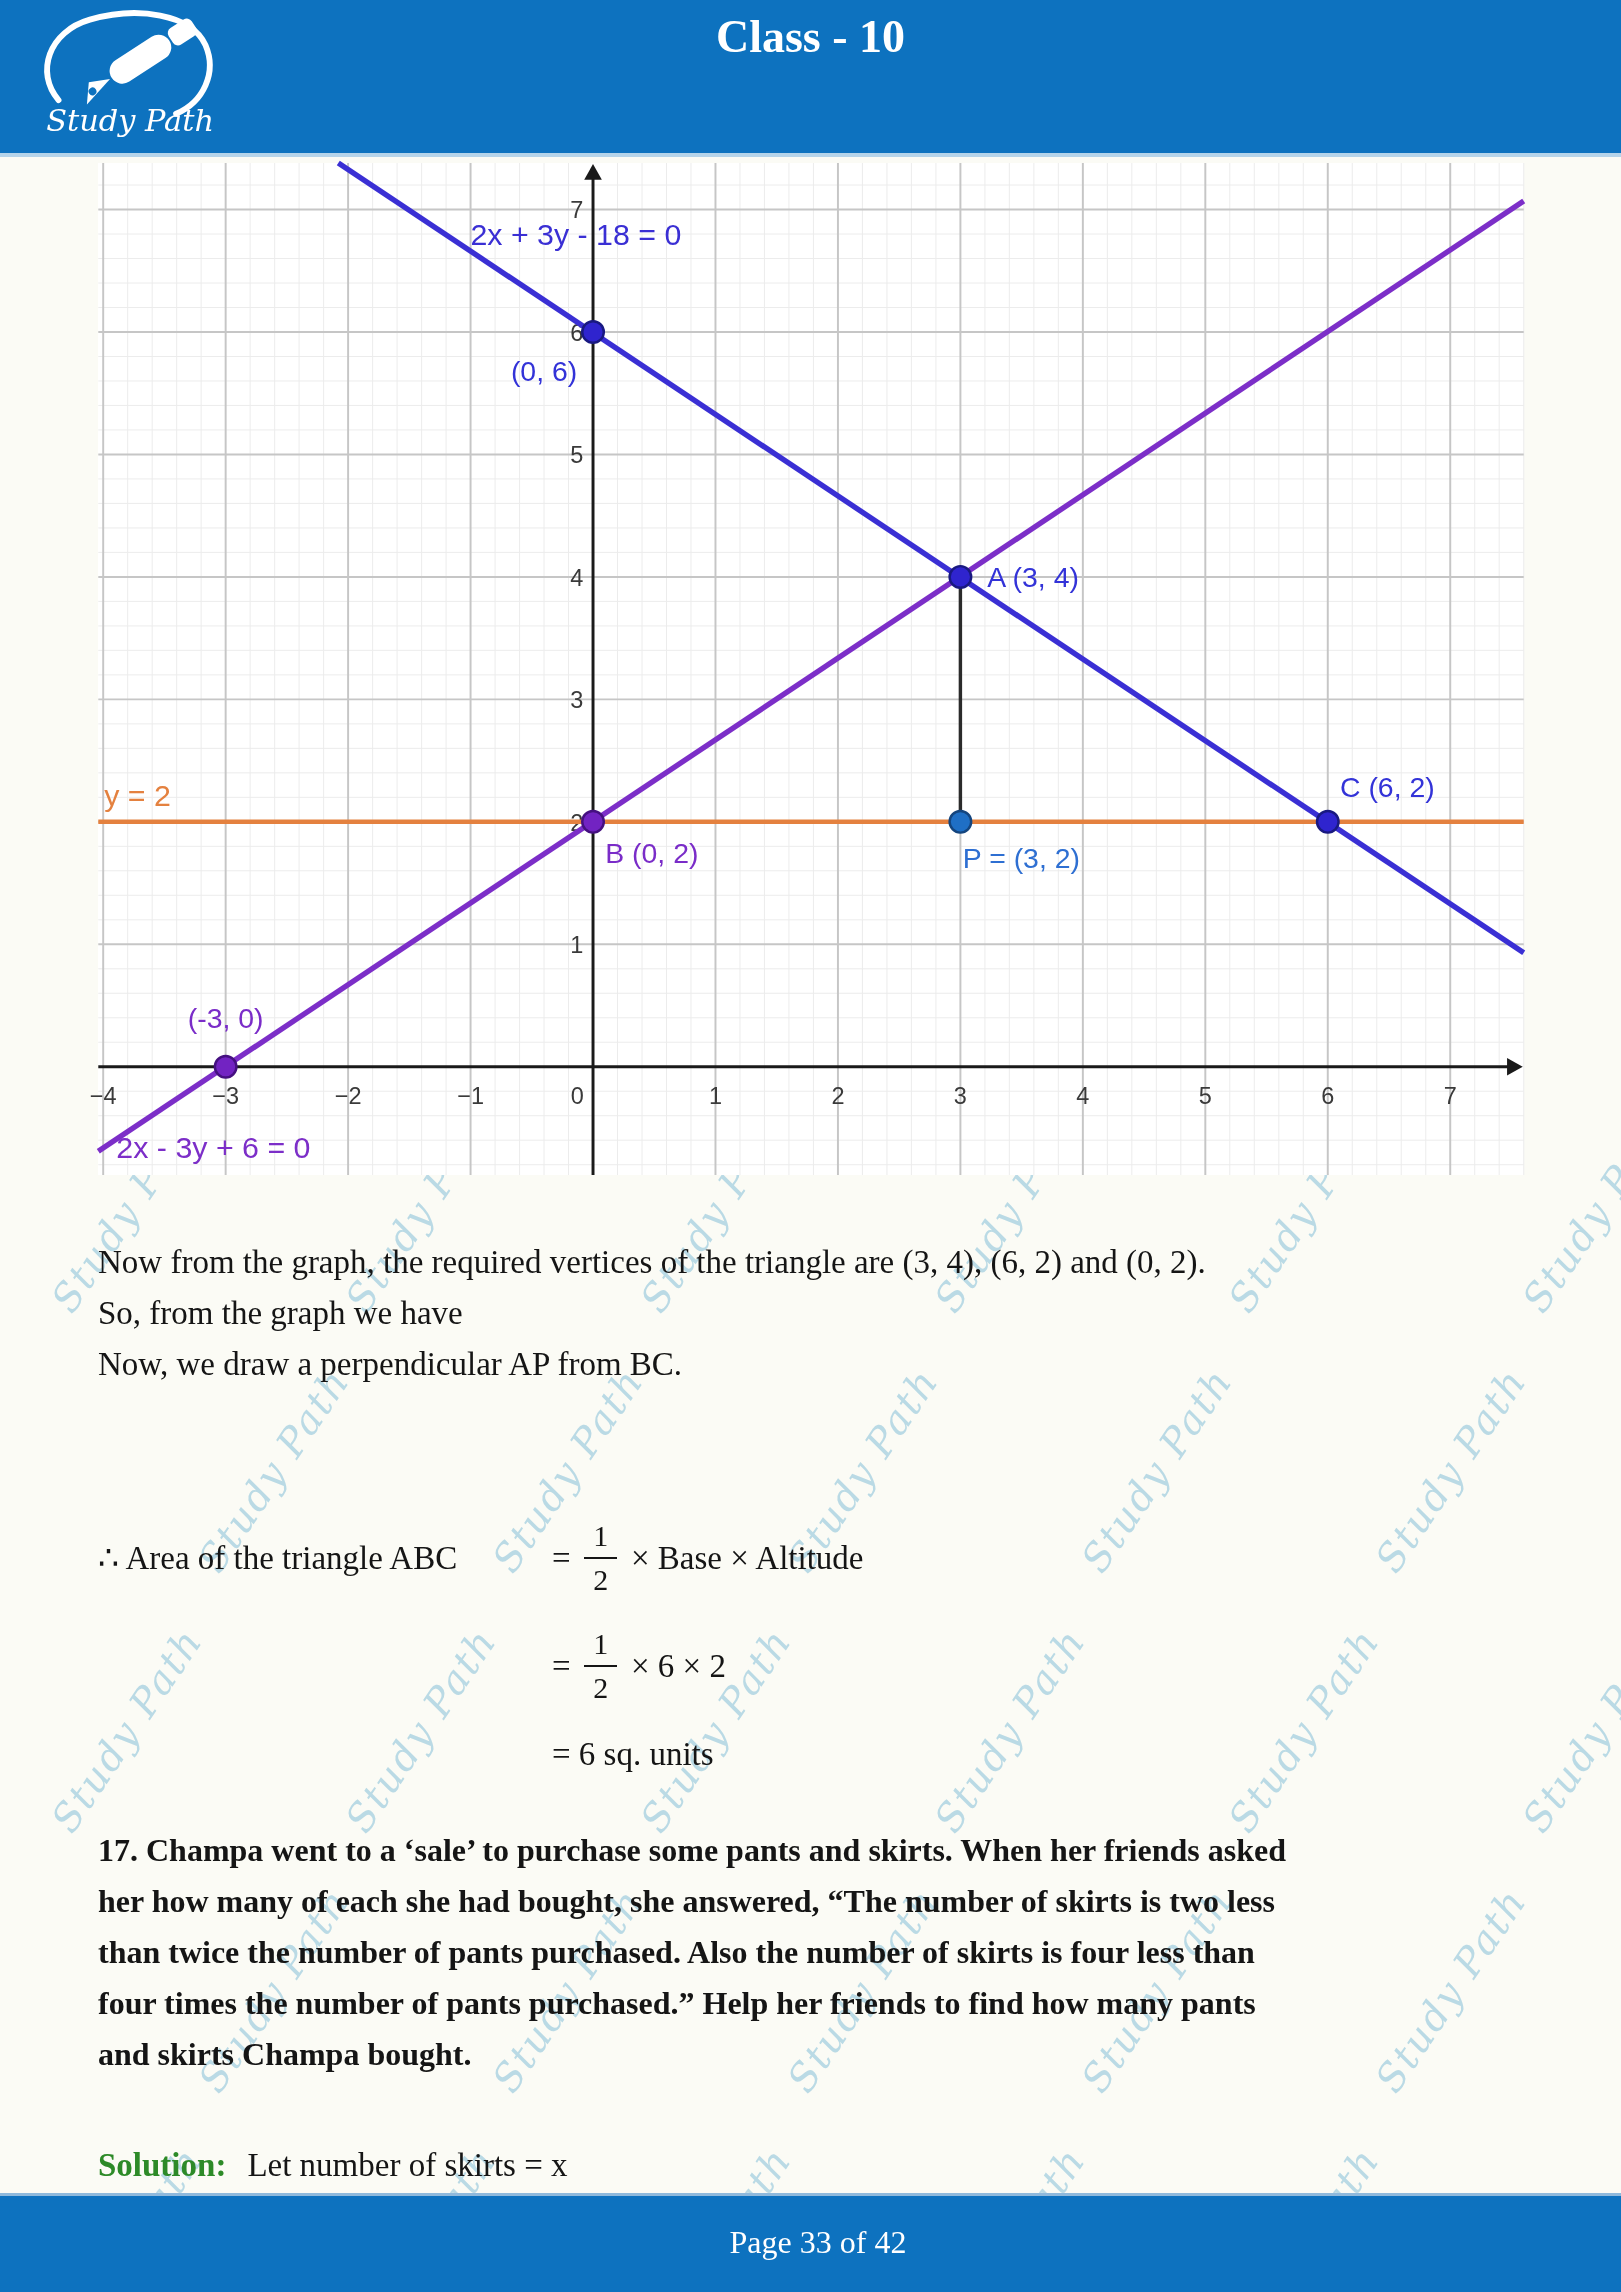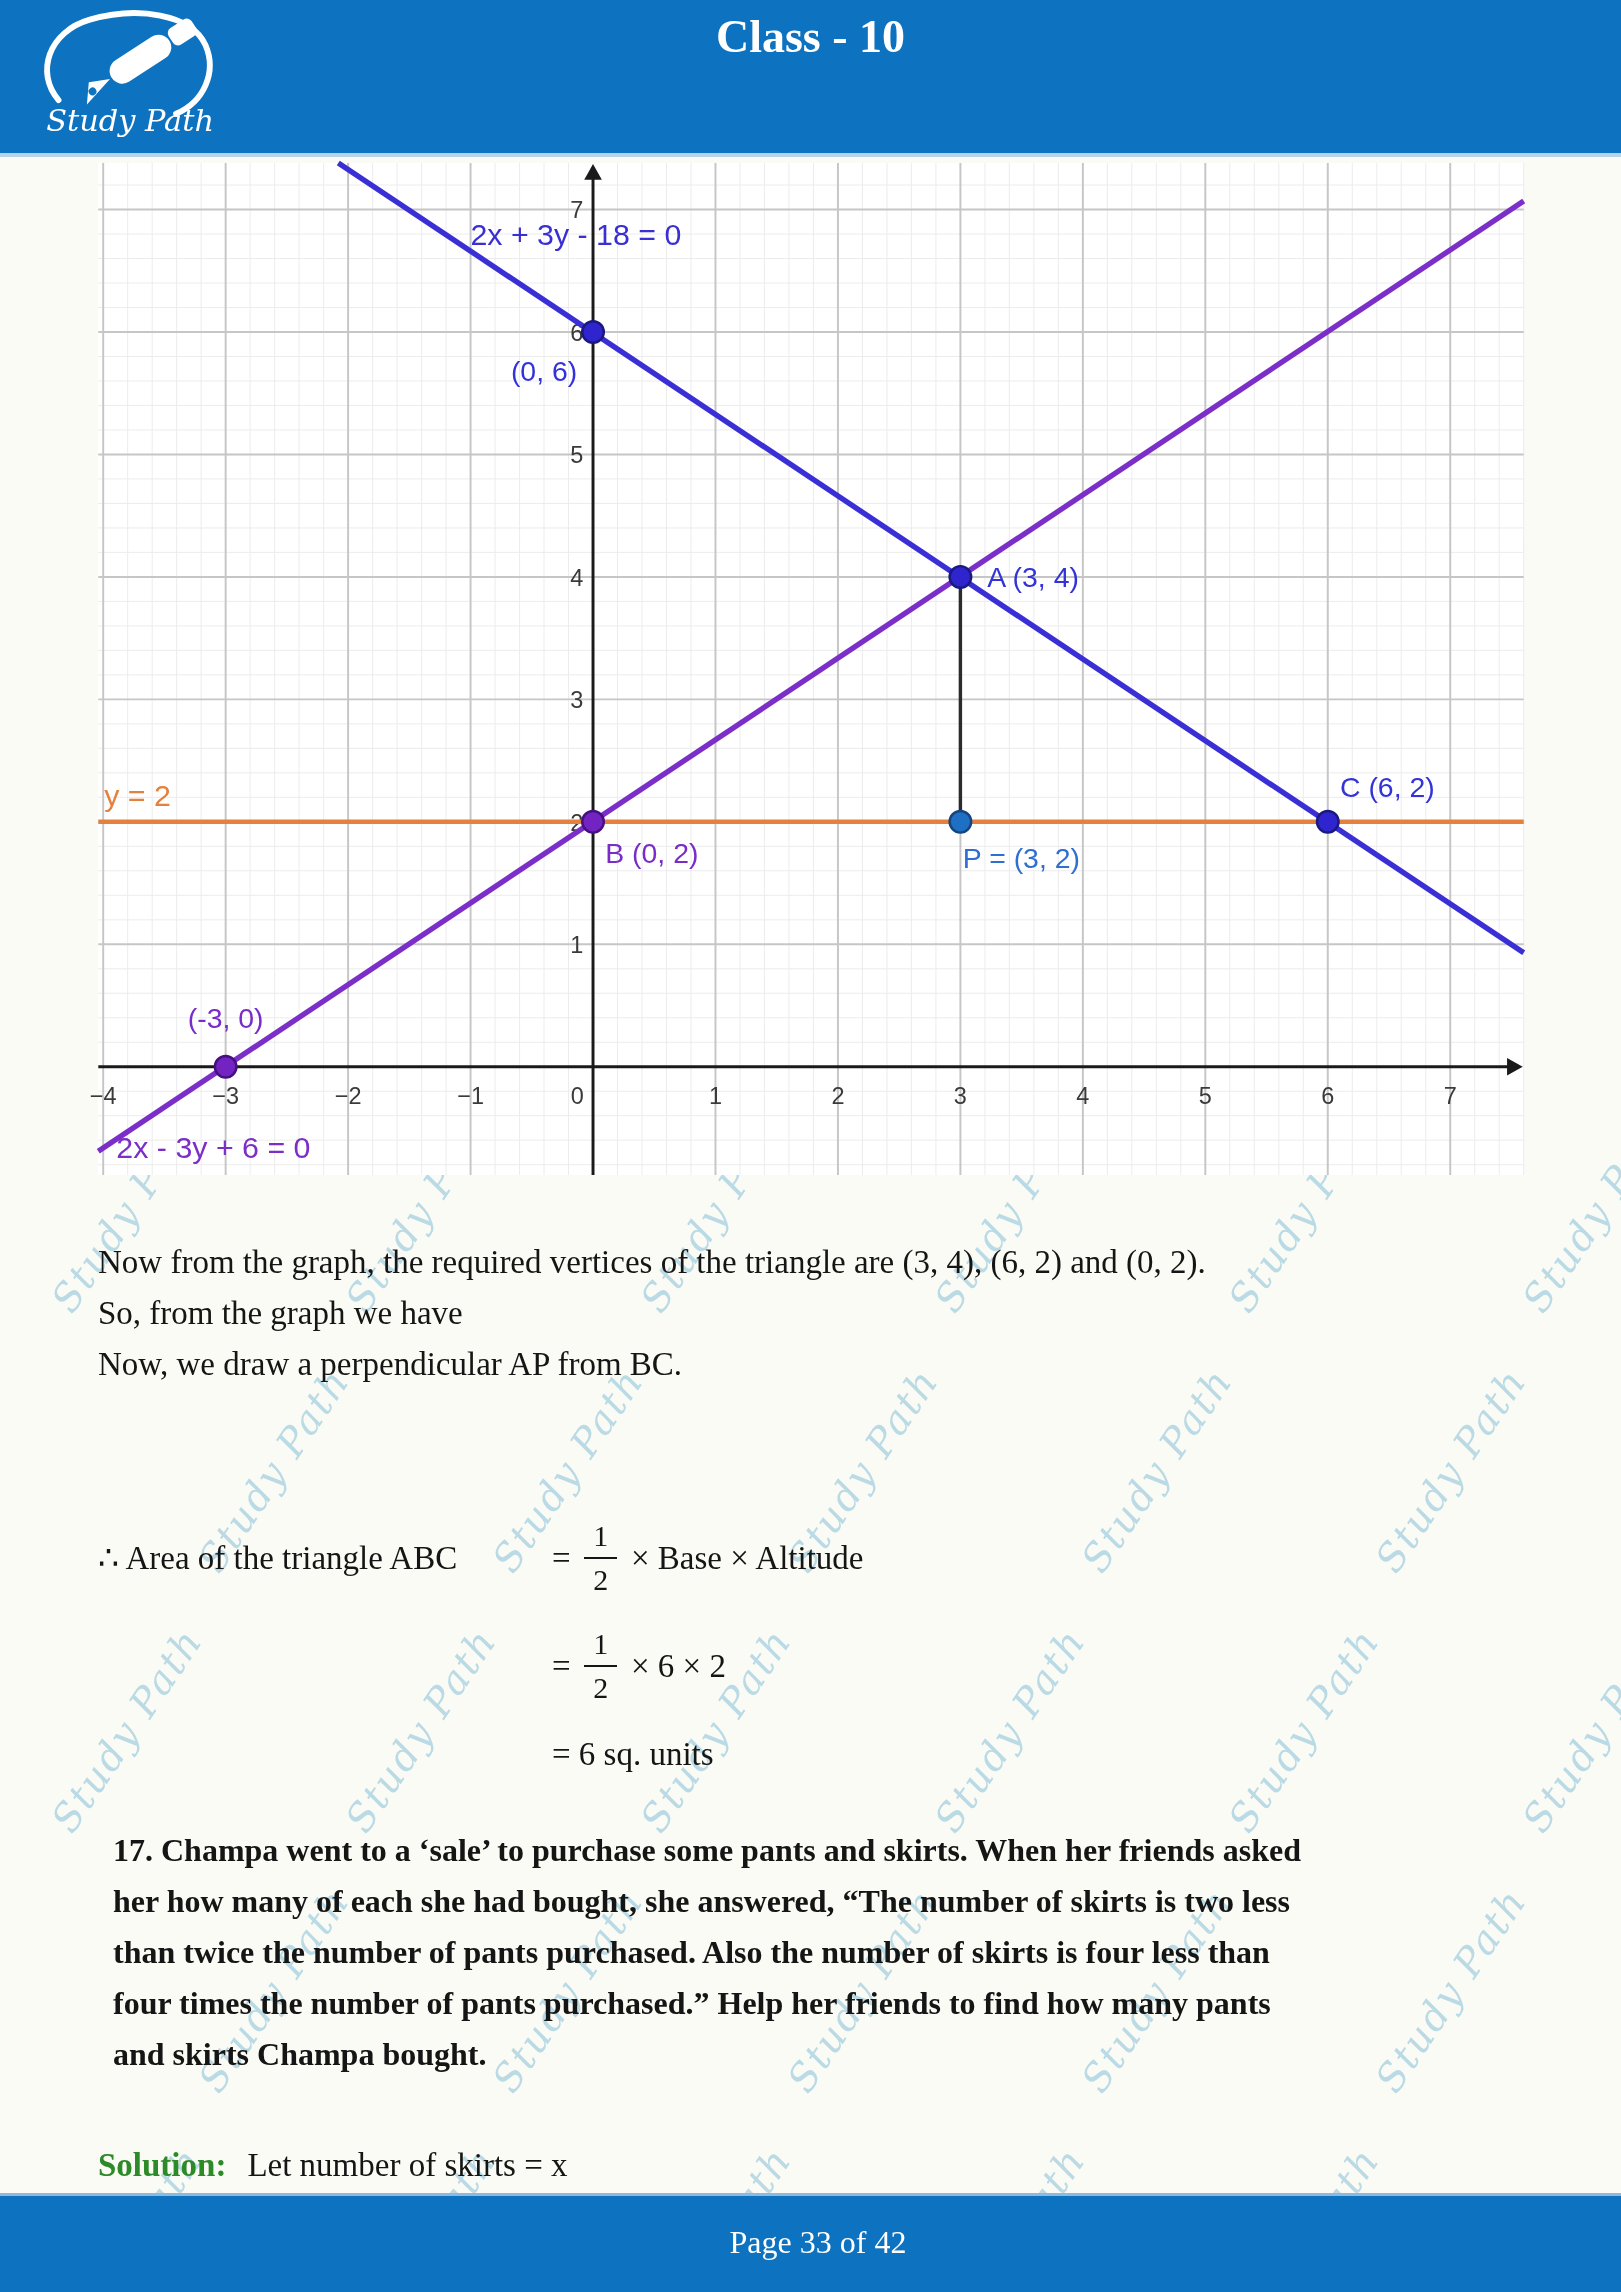--- a/index.html
+++ b/index.html
@@ -21,21 +21,21 @@
   .logo{position:absolute;left:27.4px;top:3.9px;width:211px;height:147px;}
 
   
   .graph{position:absolute;left:98px;top:163px;width:1426px;height:1012px;background:#FFFFFF;z-index:2;}
   .graph svg{display:block;overflow:visible;}
 
   
   .para{position:absolute;left:98px;width:1441px;z-index:2;font-size:33px;}
   .para .line{height:51px;line-height:51px;white-space:nowrap;}
   #para1{top:1237px;}
-  #question{top:1825px;font-weight:700;font-size:32px;margin-left:15px;}
+  #question{top:1825px;font-weight:700;font-size:32px;}
 
   .formula-row{position:absolute;left:0;width:100%;z-index:2;font-size:33px;text-align:center;}
   .r1{top:1504px;height:108px;}
   .r2{top:1612px;height:108px;}
   .r3{top:1730px;height:49px;line-height:49px;}
   .f-prefix{position:absolute;left:98px;top:0;line-height:108px;}
   .f-group{position:absolute;left:552px;top:0;height:100%;display:flex;align-items:center;gap:13.7px;}
   .frac{display:inline-flex;flex-direction:column;align-items:center;line-height:1;font-size:30px;}
   .frac .bar{width:33px;height:2.9px;background:#151515;margin:5.9px 0;border:none;}
   .r3 .f-single{position:absolute;left:552px;top:0;}

